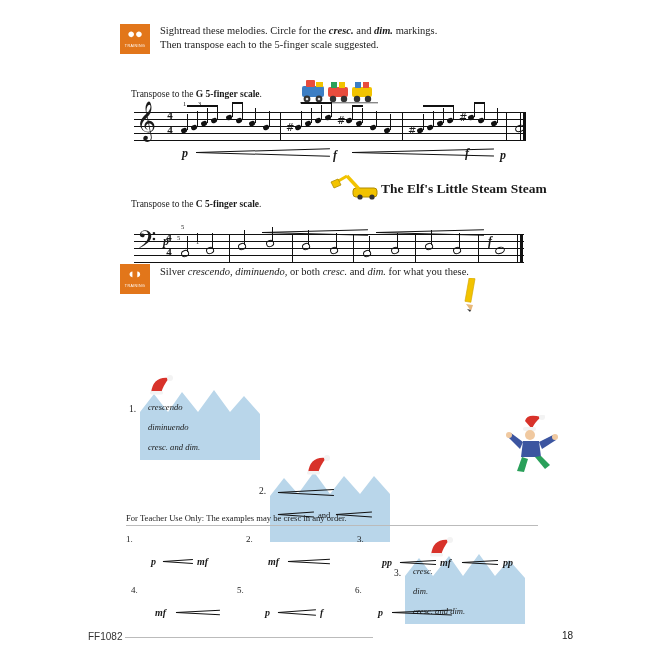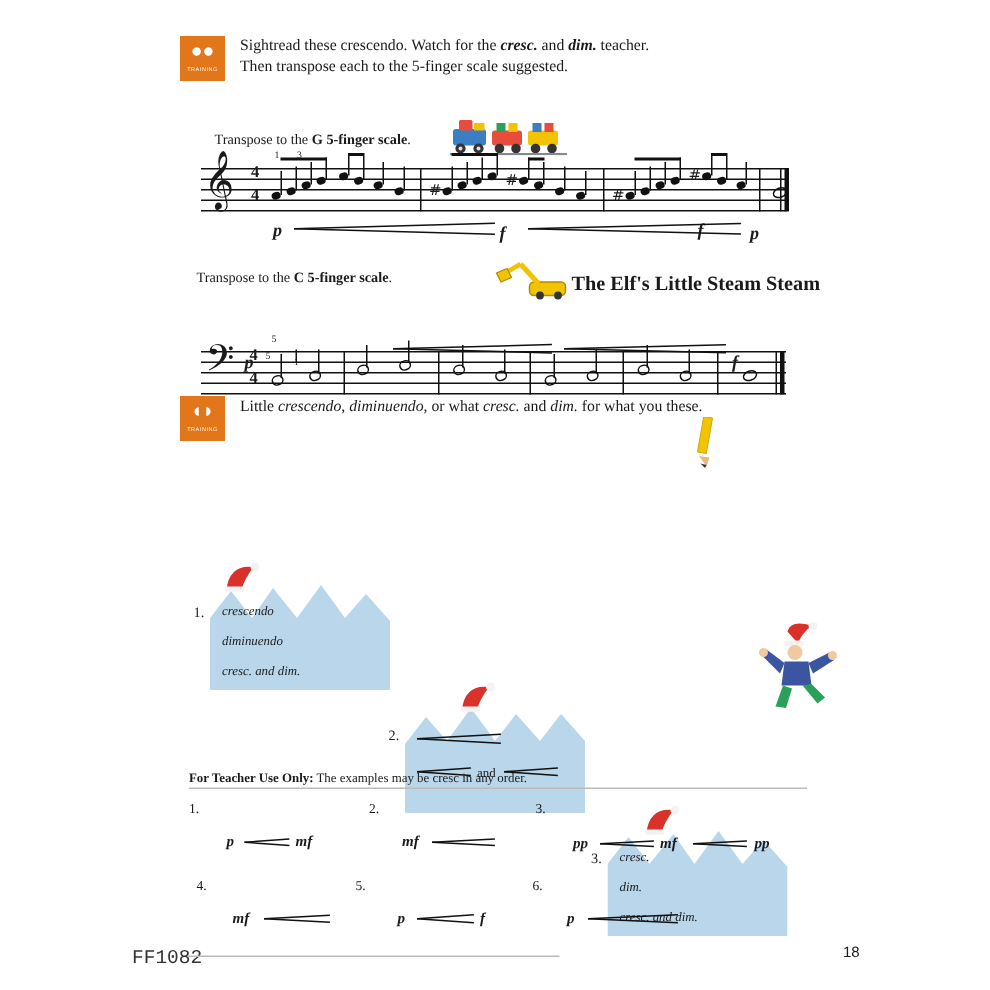--- a/index.html
+++ b/index.html
@@ -60,24 +60,24 @@
 
   
   .mtn{position:relative;width:120px;height:82px;}
   .mtn svg{position:absolute;left:0;top:0;}
   .mtn .num{position:absolute;left:-11px;top:26px;font-size:9.5px;}
   .mtn .opt{position:absolute;font-size:8.6px;font-style:italic;}
   .mtn .optr{position:absolute;font-size:8.6px;}
 
   
   .teacher-head{font-size:8.6px;}
-  .teacher-head b{font-weight:bold;}
-
-  
-  .footer{font-size:13px;font-family:Liberation Mono, monospace;color:#333;}
+  .teacher-head b{font-weight:normal;}
+
+  
+  .footer{font-size:10px;font-family:Liberation Sans, sans-serif;color:#333;}
   .footline{position:absolute;height:1px;background:#bbb;}
   .lessonbox{
     position:absolute;border:1px solid #999;border-radius:2px;
     font-size:7.4px;font-family:"Liberation Sans",sans-serif;color:#333;
     padding:1.5px 6px 2px 14px;background:#fff;
   }
   .lessonbox .mini{position:absolute;left:3px;top:2.5px;width:8px;height:6px;background:#e2761a;border-radius:1px;}
   .pageno{position:absolute;font-size:10px;font-family:"Liberation Sans",sans-serif;}
 
   
@@ -88,26 +88,26 @@
 
 <div class="page">
 
   <div class="abs badge" style="left:120px;top:24px;">
     <div class="bicon">●●</div>
     <div class="blabel">TRAINING</div>
   </div>
 
   <div class="abs instr" style="left:160px;top:24px;width:430px;">
     <div>
-      <span>Sightread these crescendo. Watch for the </span><span class="it bold">cresc.</span><span> and </span><span class="it bold">dim.</span><span> teacher.</span>
+      <span>Sightread these melodies. Circle for the </span><span class="it bold">cresc.</span><span> and </span><span class="it bold">dim.</span><span> markings.</span>
     </div>
     <div>Then transpose each to the 5-finger scale suggested.</div>
   </div>
 
-  <div class="abs transpose" style="left:131px;top:89px;margin-left:12px;">
+  <div class="abs transpose" style="left:131px;top:89px;">
     <span>Transpose to the </span><span class="bold">G 5-finger scale</span><span>.</span>
   </div>
 
   <svg class="abs" style="left:300px;top:78px;" width="96" height="26">
     <rect x="2" y="8" width="22" height="11" rx="2" fill="#3c7ec4"></rect>
     <rect x="6" y="2" width="9" height="7" rx="1" fill="#e84c3d"></rect>
     <rect x="16" y="4" width="7" height="5" fill="#f2c300"></rect>
     <circle cx="7" cy="21" r="3.4" fill="#333"></circle>
       <circle cx="7" cy="21" r="1.3" fill="#ddd"></circle>
     <circle cx="19" cy="21" r="3.4" fill="#333"></circle>
@@ -223,21 +223,21 @@
 
   <div class="abs hair" style="left:196px;top:152px;">
     <i style="width:134px;transform:rotate(-1.6deg);"></i>
     <i style="width:134px;transform:rotate(1.6deg);"></i>
   </div>
   <div class="abs hair" style="left:352px;top:152px;">
     <i style="width:142px;transform:rotate(1.4deg);"></i>
     <i style="width:142px;transform:rotate(-1.4deg);"></i>
   </div>
 
-  <div class="abs transpose" style="left:131px;top:181px;">
+  <div class="abs transpose" style="left:131px;top:199px;">
     <span>Transpose to the </span><span class="bold">C 5-finger scale</span><span>.</span>
   </div>
 
   <svg class="abs" style="left:325px;top:170px;" width="62" height="34">
     <rect x="28" y="18" width="24" height="9" rx="3" fill="#f2c300" stroke="#b08b00" stroke-width="1"></rect>
     <circle cx="35" cy="27" r="2.6" fill="#333"></circle>
       <circle cx="47" cy="27" r="2.6" fill="#333"></circle>
     <path d="M34 19 L22 6" stroke="#f2c300" stroke-width="3.4" fill="none"></path>
     <path d="M22 6 L10 13" stroke="#f2c300" stroke-width="3" fill="none"></path>
     <path d="M6 12 l7 -3 l3 6 l-7 3 z" fill="#f2c300" stroke="#b08b00" stroke-width="0.8"></path>
@@ -308,21 +308,21 @@
     <i style="width:108px;transform:rotate(-1.4deg);"></i>
   </div>
 
   <div class="abs badge" style="left:120px;top:264px;">
     <div class="bicon">◖◗</div>
     <div class="blabel">TRAINING</div>
   </div>
 
   <div class="abs instr" style="left:160px;top:265px;width:440px;">
     <div>
-      <span>Little </span><span class="it">crescendo</span><span>, </span><span class="it">diminuendo</span><span>, or what </span><span class="it">cresc.</span><span> and </span><span class="it">dim.</span><span> for what you these.</span>
+      <span>Silver </span><span class="it">crescendo</span><span>, </span><span class="it">diminuendo</span><span>, or both </span><span class="it">cresc.</span><span> and </span><span class="it">dim.</span><span> for what you these.</span>
     </div>
   </div>
 
   <svg class="abs" style="left:462px;top:278px;" width="16" height="34">
     <rect x="5" y="0" width="6" height="24" fill="#f2c300" stroke="#d2a400" stroke-width="0.6" transform="rotate(10 8 12)"></rect>
     <path d="M4 26 l7 1 l-2 6 z" fill="#e8b97a"></path>
     <path d="M5 31 l4 1 l-1 2 z" fill="#333"></path>
   </svg>
 
   <div class="abs mtn" style="left:140px;top:310px;">

